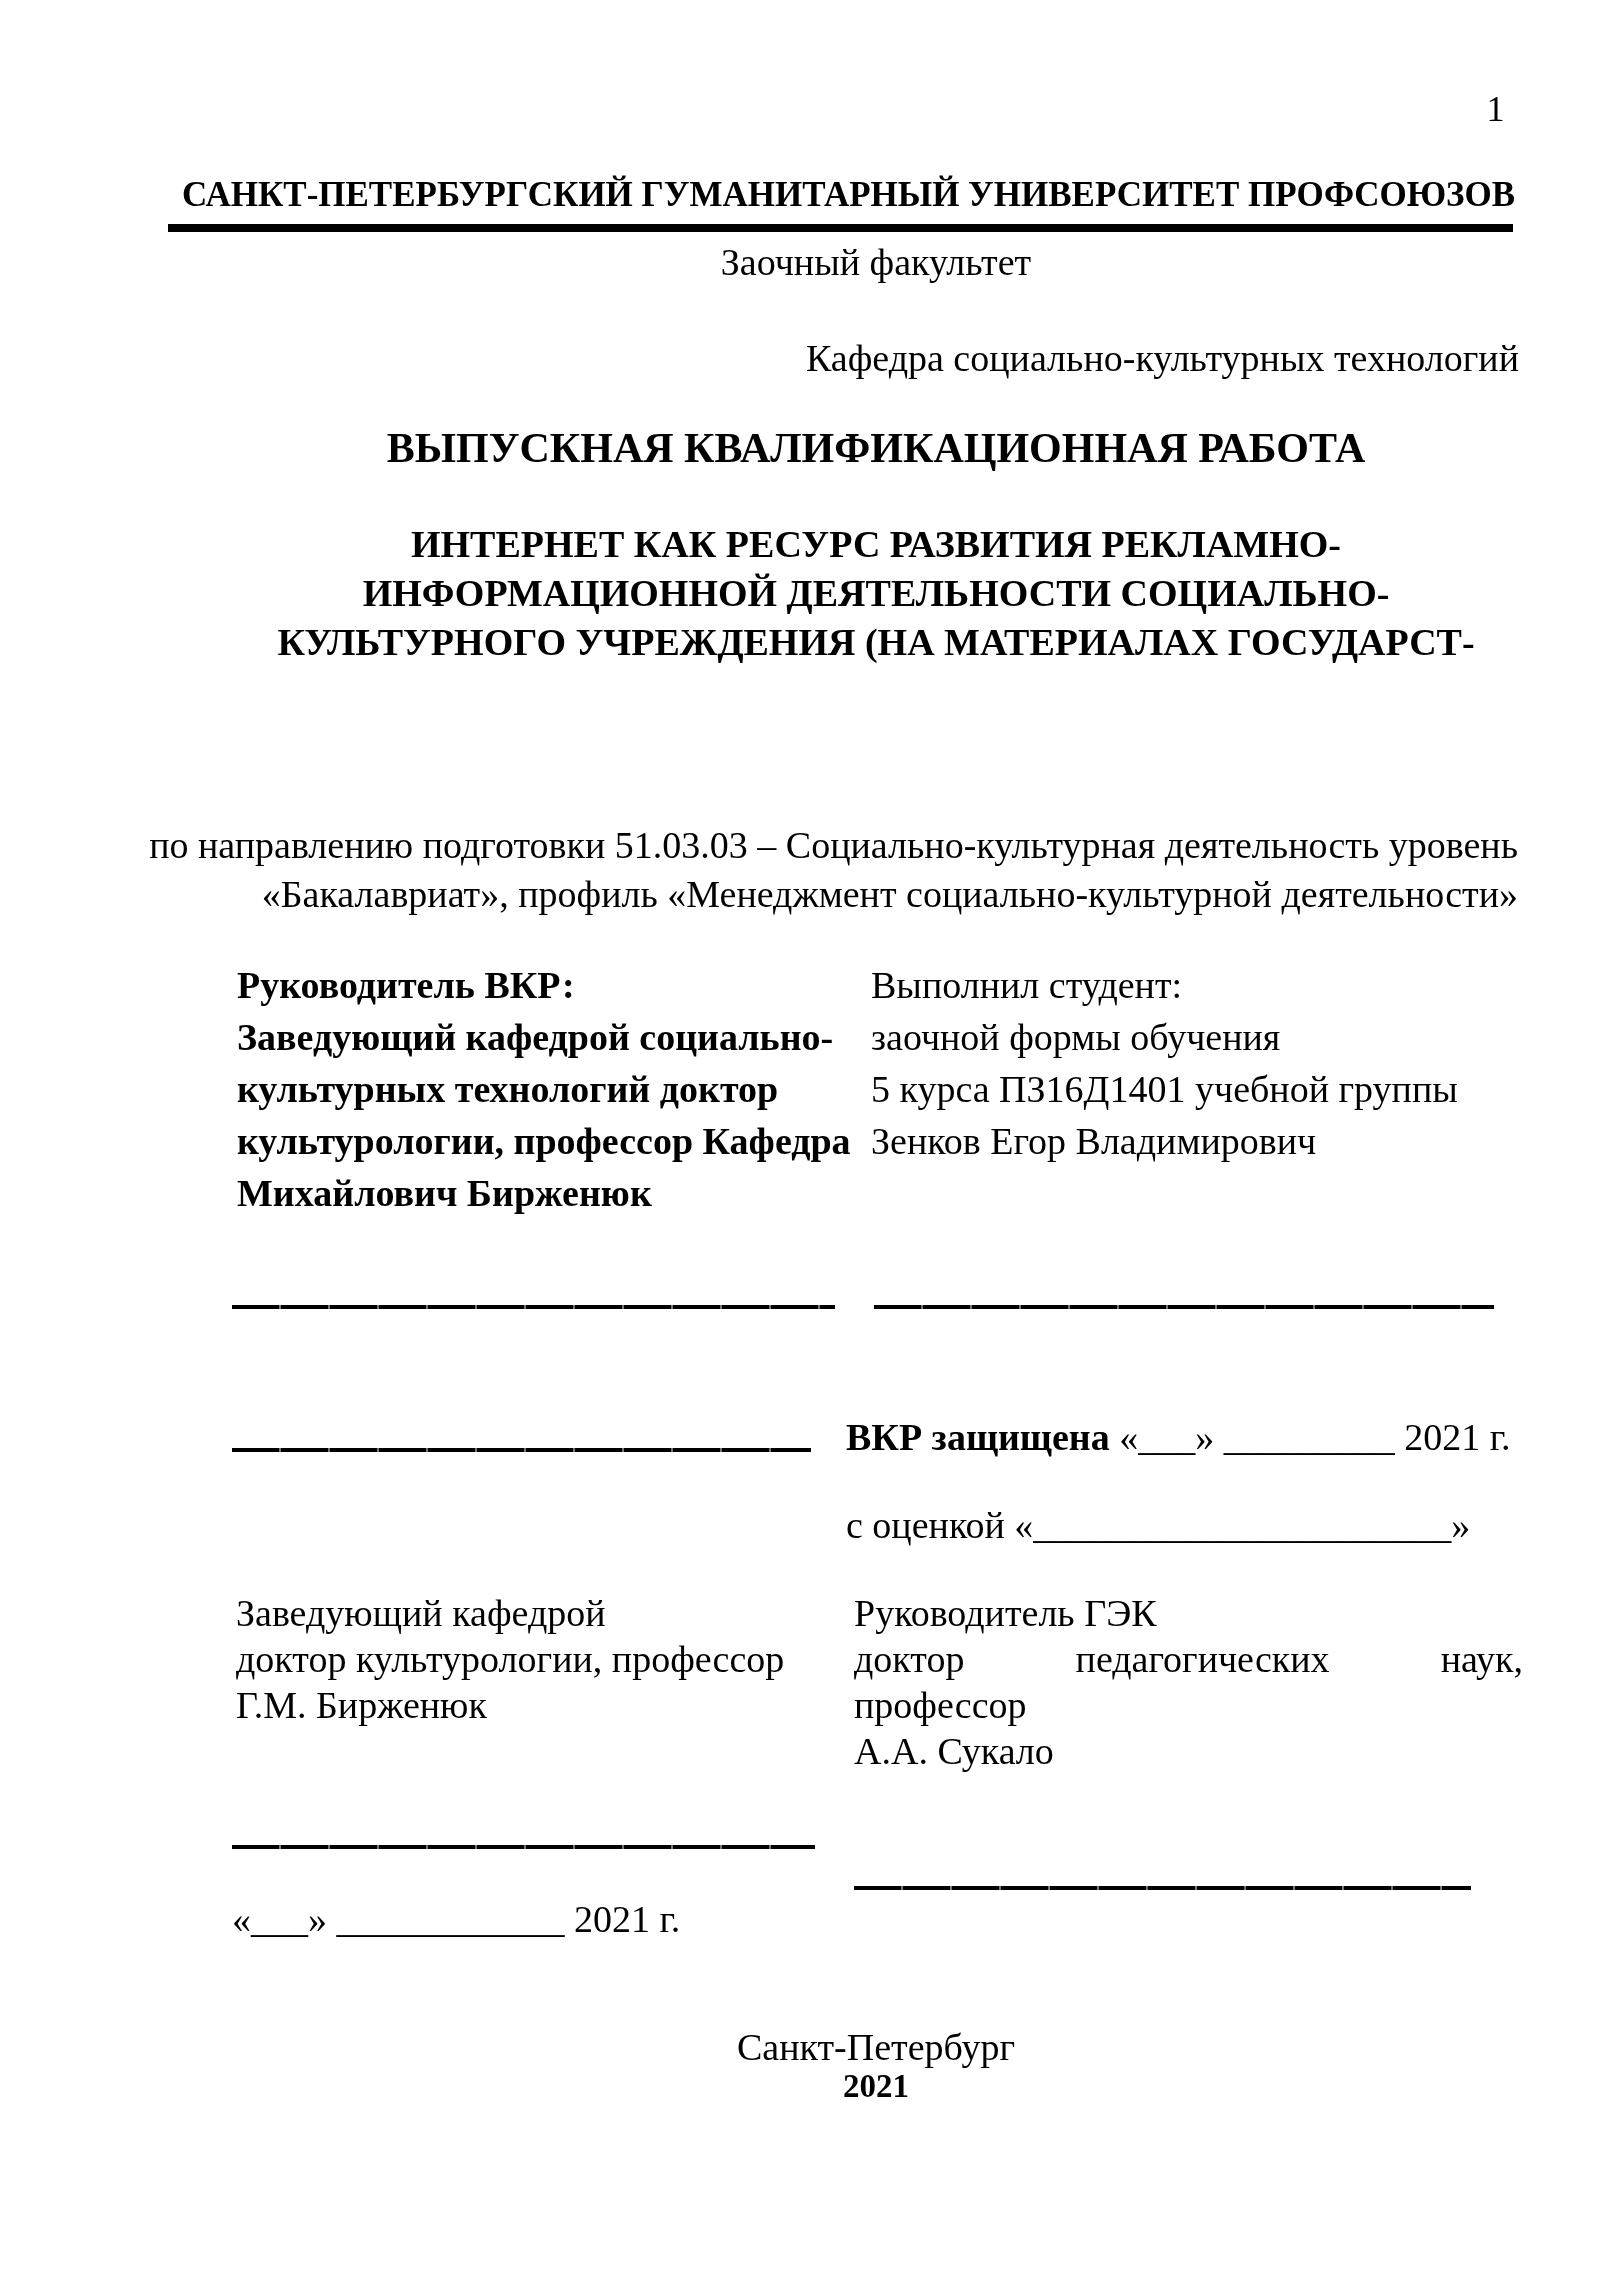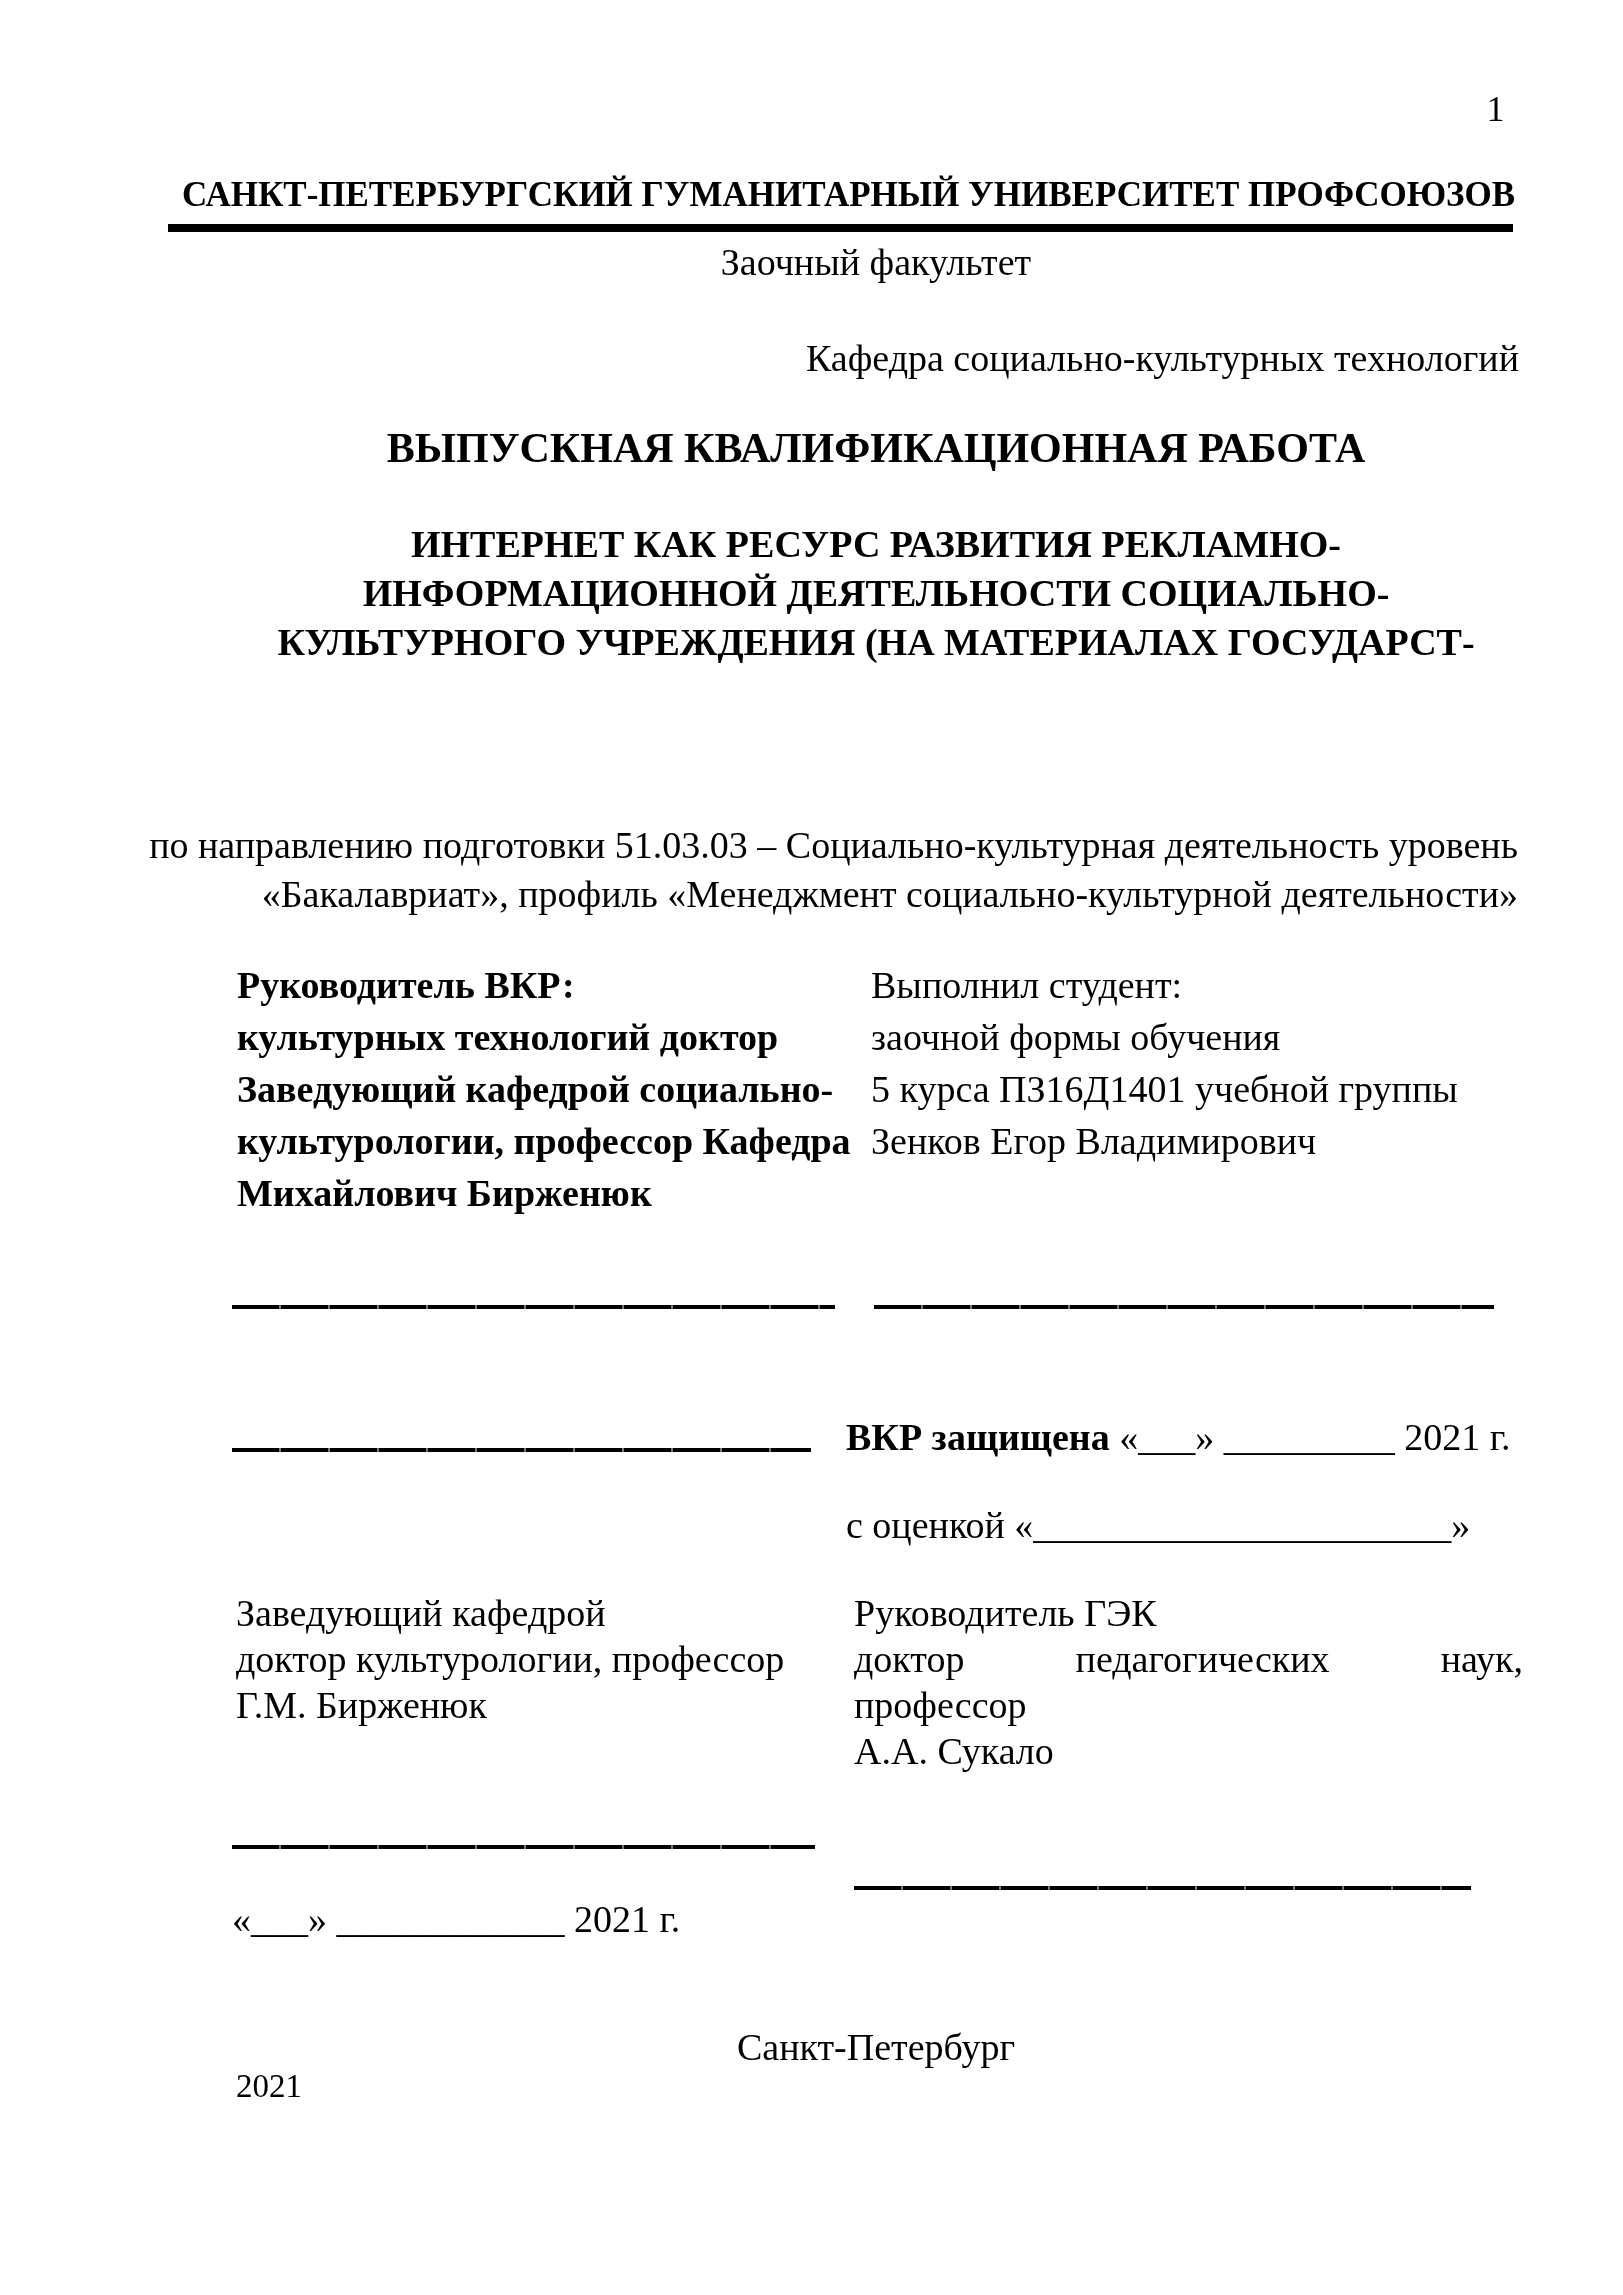--- a/index.html
+++ b/index.html
@@ -43,21 +43,21 @@
   .defended-line { left: 846px; top: 1415px; line-height: 44px; white-space: nowrap; }
   .grade-line { left: 846px; top: 1503px; line-height: 44px; white-space: nowrap; }
 
   .head-dept-col { left: 236px; top: 1590px; width: 628px; line-height: 46px; }
   .chair-col { left: 854px; top: 1590px; width: 669px; line-height: 46px; }
   .justified-row { display: flex; justify-content: space-between; }
 
   .date-line { left: 232px; top: 1897px; line-height: 44px; white-space: nowrap; }
 
   .city { left: 236px; top: 2025px; width: 1280px; text-align: center; line-height: 44px; }
-  .year { left: 236px; top: 2068px; width: 1280px; text-align: left; font-size: 33px; line-height: 36px; }
+  .year { left: 236px; top: 2068px; width: 1280px; text-align: center; font-size: 33px; line-height: 36px; font-weight: bold; }
 </style>
 </head>
 <body>
 
 <div class="page">
 
   <div class="abs page-number">1</div>
 
   <div class="abs university">САНКТ-ПЕТЕРБУРГСКИЙ ГУМАНИТАРНЫЙ УНИВЕРСИТЕТ ПРОФСОЮЗОВ</div>
   <div class="abs header-rule"></div>
@@ -72,22 +72,22 @@
     <div>КУЛЬТУРНОГО УЧРЕЖДЕНИЯ (НА МАТЕРИАЛАХ ГОСУДАРСТ-</div>
   </div>
 
   <div class="abs program-block">
     <div>по направлению подготовки 51.03.03 – Социально-культурная деятельность уровень</div>
     <div>«Бакалавриат», профиль «Менеджмент социально-культурной деятельности»</div>
   </div>
 
   <div class="abs supervisor-col">
     <div>Руководитель ВКР:</div>
+    <div>Заведующий кафедрой социально-</div>
     <div>культурных технологий доктор</div>
-    <div>Заведующий кафедрой социально-</div>
     <div>культурологии, профессор Кафедра</div>
     <div>Михайлович Бирженюк</div>
   </div>
 
   <div class="abs student-col">
     <div>Выполнил студент:</div>
     <div>заочной формы обучения</div>
     <div>5 курса ПЗ16Д1401 учебной группы</div>
     <div>Зенков Егор Владимирович</div>
   </div>

